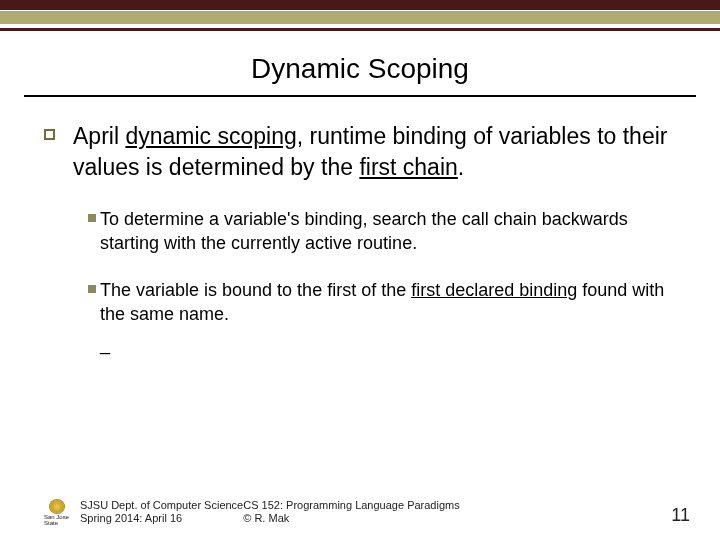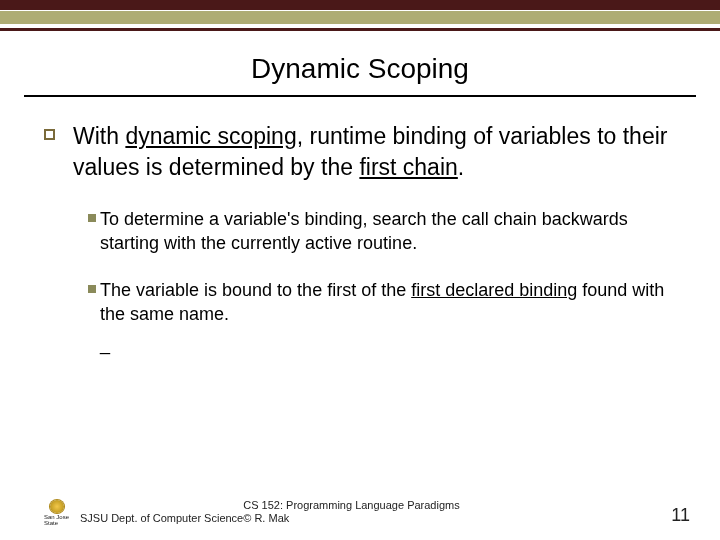--- a/index.html
+++ b/index.html
@@ -40,21 +40,21 @@
   </div>
 
   <h1 class="title">Dynamic Scoping</h1>
   <div class="title-underline"></div>
 
   <div class="content">
 
     <div class="bullet-l1">
       <div class="marker-l1"></div>
       <div class="text-l1">
-        <span>With </span><span class="u">dynamic scoping</span><span>, runtime binding of variables to their values is determined by the </span><span class="u">first chain</span><span>.</span>
+        <span>April </span><span class="u">dynamic scoping</span><span>, runtime binding of variables to their values is determined by the </span><span class="u">first chain</span><span>.</span>
       </div>
     </div>
 
     <div class="bullet-l2-wrap">
 
       <div class="bullet-l2">
         <div class="marker-l2"></div>
         <div class="text-l2">To determine a variable's binding, search the call chain backwards starting with the currently active routine.</div>
       </div>
 
@@ -70,20 +70,21 @@
   </div>
 
   <div class="footer">
     <div class="footer-left">
       <div class="logo">
         <div class="logo-burst"></div>
         <span>San Jose State</span>
       </div>
       <div class="footer-col">
         <div>SJSU Dept. of Computer Science</div>
+        <div>Spring 2014: April 16</div>
       </div>
     </div>
     <div class="footer-center">
       <div>CS 152: Programming Language Paradigms</div>
       <div>© R. Mak</div>
     </div>
     <div class="footer-right">11</div>
   </div>
 
 </div>

